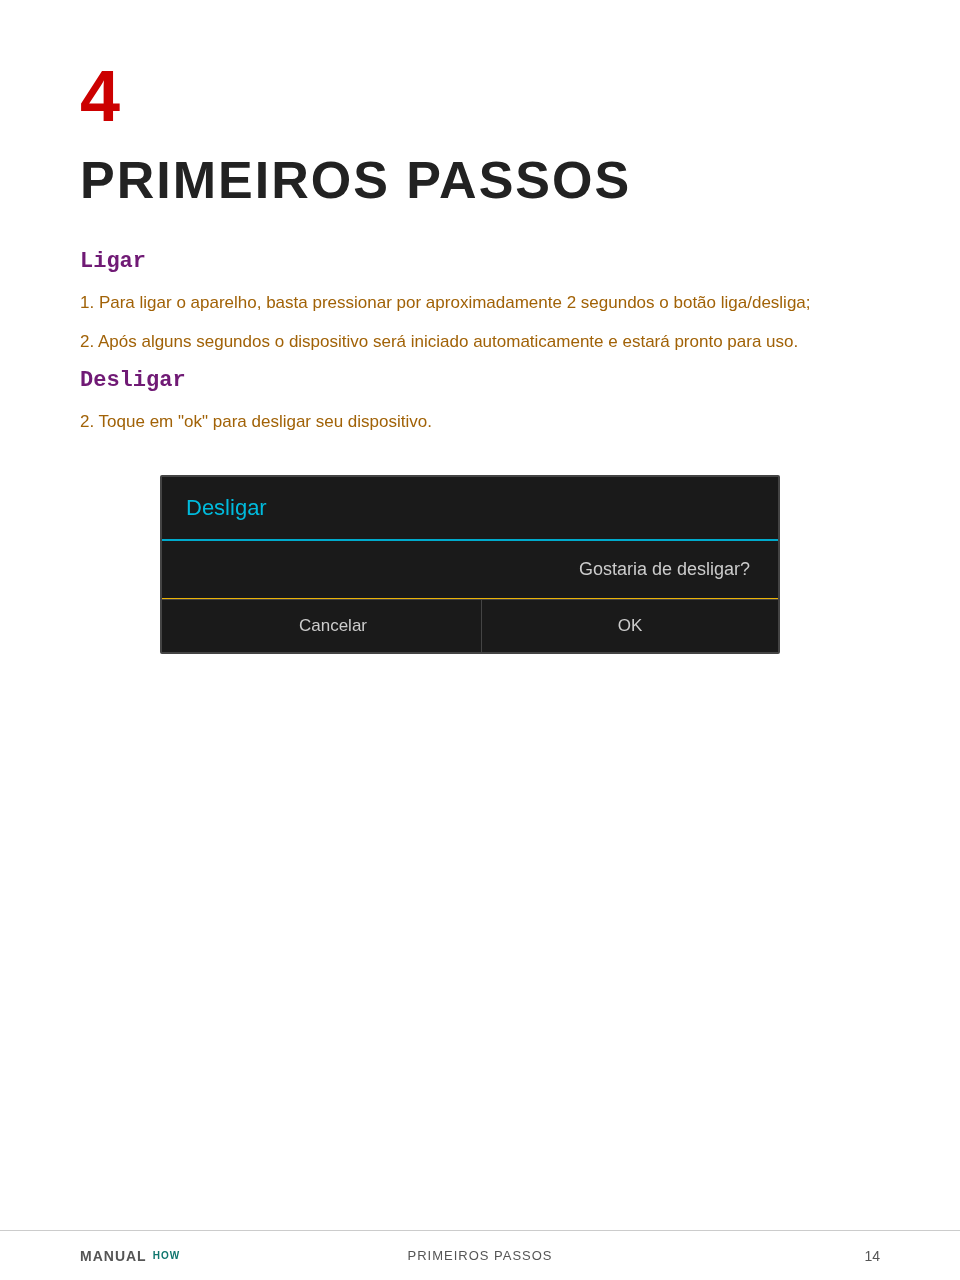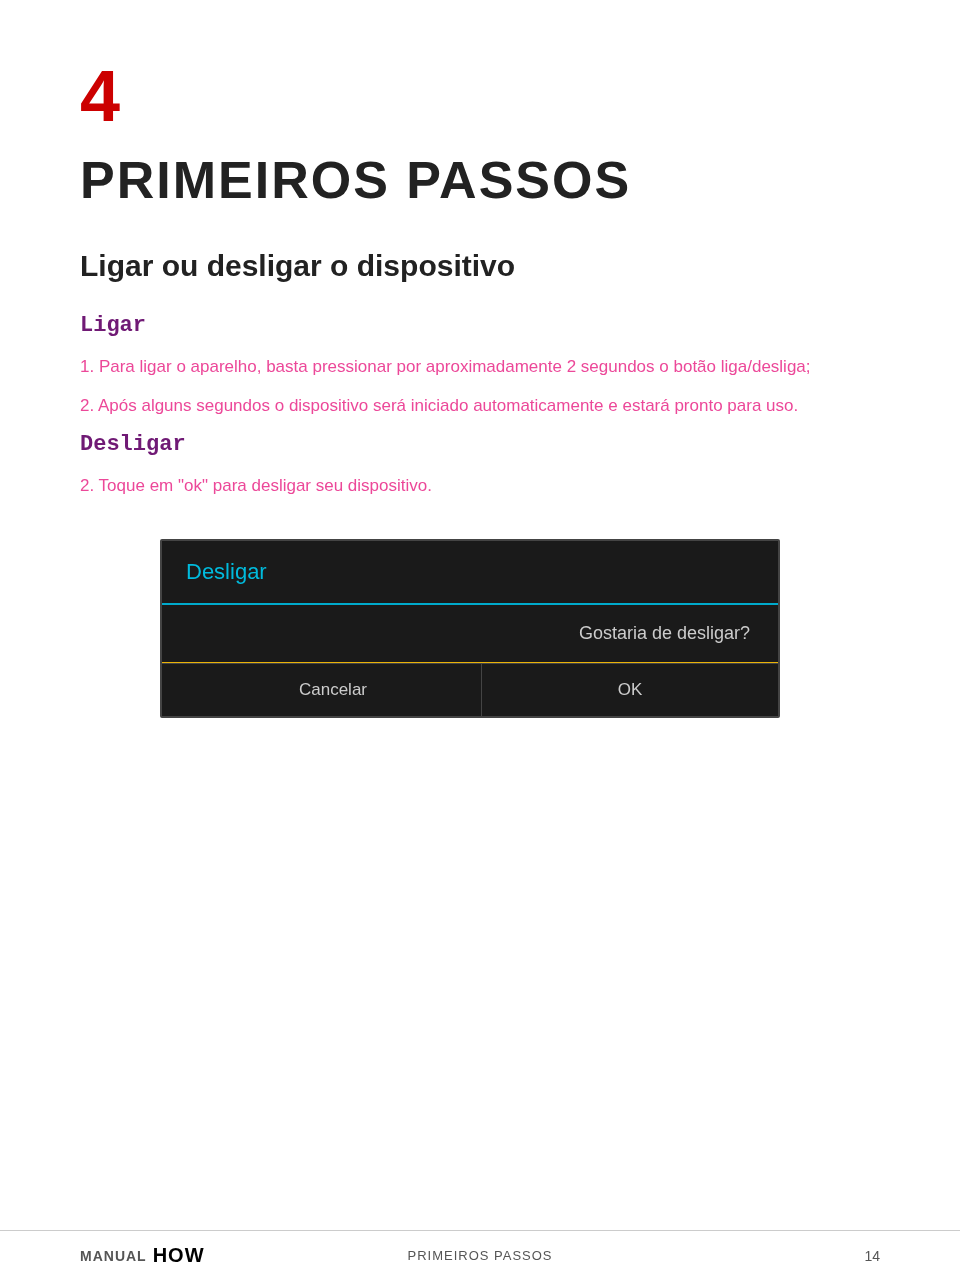--- a/index.html
+++ b/index.html
@@ -53,21 +53,21 @@
       font-size: 22px;
       font-weight: bold;
       color: #701a75;
       margin-bottom: 15px;
       margin-top: 10px;
       font-family: Liberation Mono, monospace;
     }
 
     .step-text {
       font-size: 17px;
-      color: #ec4899;
+      color: #a16207;
       line-height: 1.6;
       margin-bottom: 12px;
     }
 
     .dialog-container {
       margin-top: 40px;
       margin-left: 80px;
       width: 620px;
       border: 2px solid #444444;
       background: #1a1a1a;
@@ -138,23 +138,23 @@
 
     .footer-manual {
       font-size: 14px;
       font-weight: bold;
       color: #555555;
       text-transform: uppercase;
       letter-spacing: 1px;
     }
 
     .footer-how {
-      font-size: 20px;
-      font-weight: bold;
-      color: #000000;
+      font-size: 10px;
+      font-weight: bold;
+      color: #0f766e;
       text-transform: uppercase;
       letter-spacing: 1px;
     }
 
     .footer-center {
       flex: 1;
       text-align: center;
       font-size: 13px;
       color: #555555;
       text-transform: uppercase;
@@ -170,21 +170,20 @@
   </style>
 </head>
 <body>
 
 <div class="page-container">
 
   <div class="chapter-number">4</div>
 
   <div class="chapter-title">PRIMEIROS PASSOS</div>
 
-  <div class="section-title">Ligar ou desligar o dispositivo</div>
 
   <div class="subsection-title">Ligar</div>
 
   <p class="step-text">1.  Para ligar o aparelho, basta pressionar por aproximadamente 2 segundos o botão liga/desliga;</p>
 
   <p class="step-text">2.  Após alguns segundos o dispositivo será iniciado automaticamente e estará pronto para uso.</p>
 
   <div class="subsection-title">Desligar</div>
 
 

